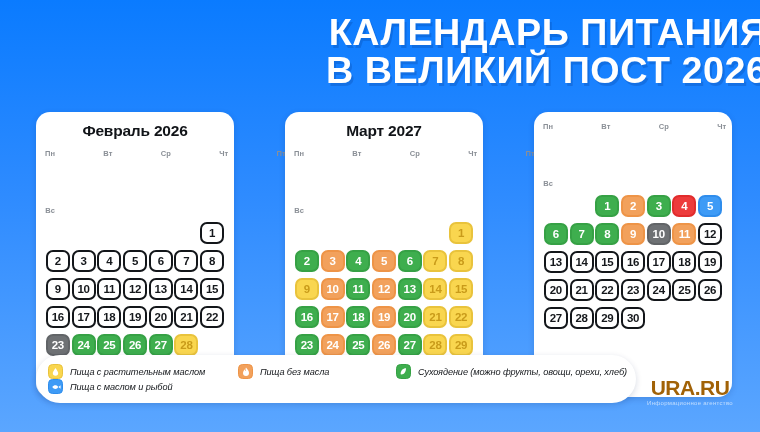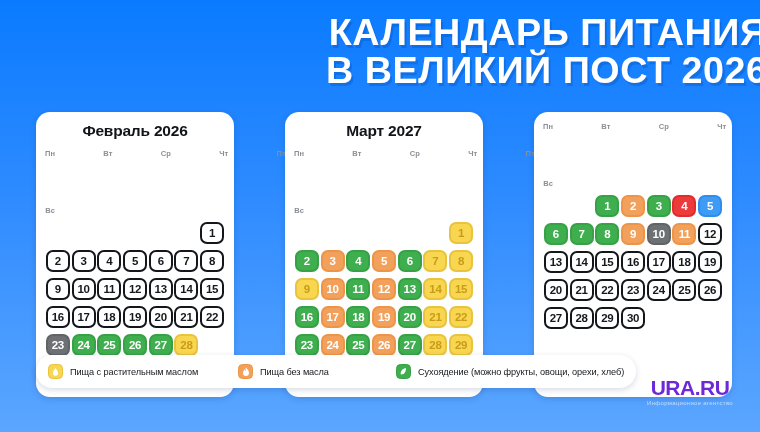--- a/index.html
+++ b/index.html
@@ -108,20 +108,21 @@
     left: 36px; top: 355px;
     width: 600px;
     background: #ffffff;
     border-radius: 24px;
     padding: 9px 14px 9px 12px;
     box-shadow: 0 2px 6px rgba(0,30,90,0.16);
   }
   .legend-grid {
     display: grid;
     grid-template-columns: 190px 158px auto;
+    font-style: italic;
   }
   .legend-item {
     display: flex;
     align-items: center;
     gap: 7px;
   }
   .legend-icon {
     width: 15px; height: 15px;
     border-radius: 4.5px;
     flex: 0 0 auto;
@@ -146,21 +147,21 @@
   }
 
   
   .logo {
     position: absolute;
     right: 16px; bottom: 26px;
     text-align: center;
     width: 108px;
   }
   .logo-main {
-    color: #6d28d9;
+    color: #a16207;
     font-weight: 800;
     font-size: 21px;
     letter-spacing: -0.5px;
     line-height: 22px;
   }
   .logo-sub {
     color: rgba(255,255,255,0.62);
     font-size: 6px;
     letter-spacing: 0.3px;
     margin-top: 1px;
@@ -546,19 +547,28 @@
         <span class="legend-text">Пища без масла</span>
       </div>
       <div class="legend-item">
         <span class="legend-icon li-green">
           <svg width="9" height="9" viewBox="0 0 10 10">
             <path d="M7.8 1.4 C7.8 5.6 5.6 8.2 2.8 8.2 C2.2 8.2 1.8 8 1.8 8 C1.8 3.8 4.2 1.4 7.8 1.4 Z" fill="white"></path>
           </svg>
         </span>
         <span class="legend-text">Сухоядение (можно фрукты, овощи, орехи, хлеб)</span>
       </div>
+      <div class="legend-item">
+        <span class="legend-icon li-blue">
+          <svg width="10" height="8" viewBox="0 0 12 8">
+            <path d="M1.5 4 C3.5 1 7 1 8.8 4 C7 7 3.5 7 1.5 4 Z" fill="white"></path>
+            <path d="M9 4 L11.5 2 L11.5 6 Z" fill="white"></path>
+          </svg>
+        </span>
+        <span class="legend-text">Пища с маслом и рыбой</span>
+      </div>
     </div>
 </div>
 
 <div class="logo">
   <div class="logo-main">URA.RU</div>
   <div class="logo-sub">Информационное агентство</div>
 </div>
 
 </body></html>

